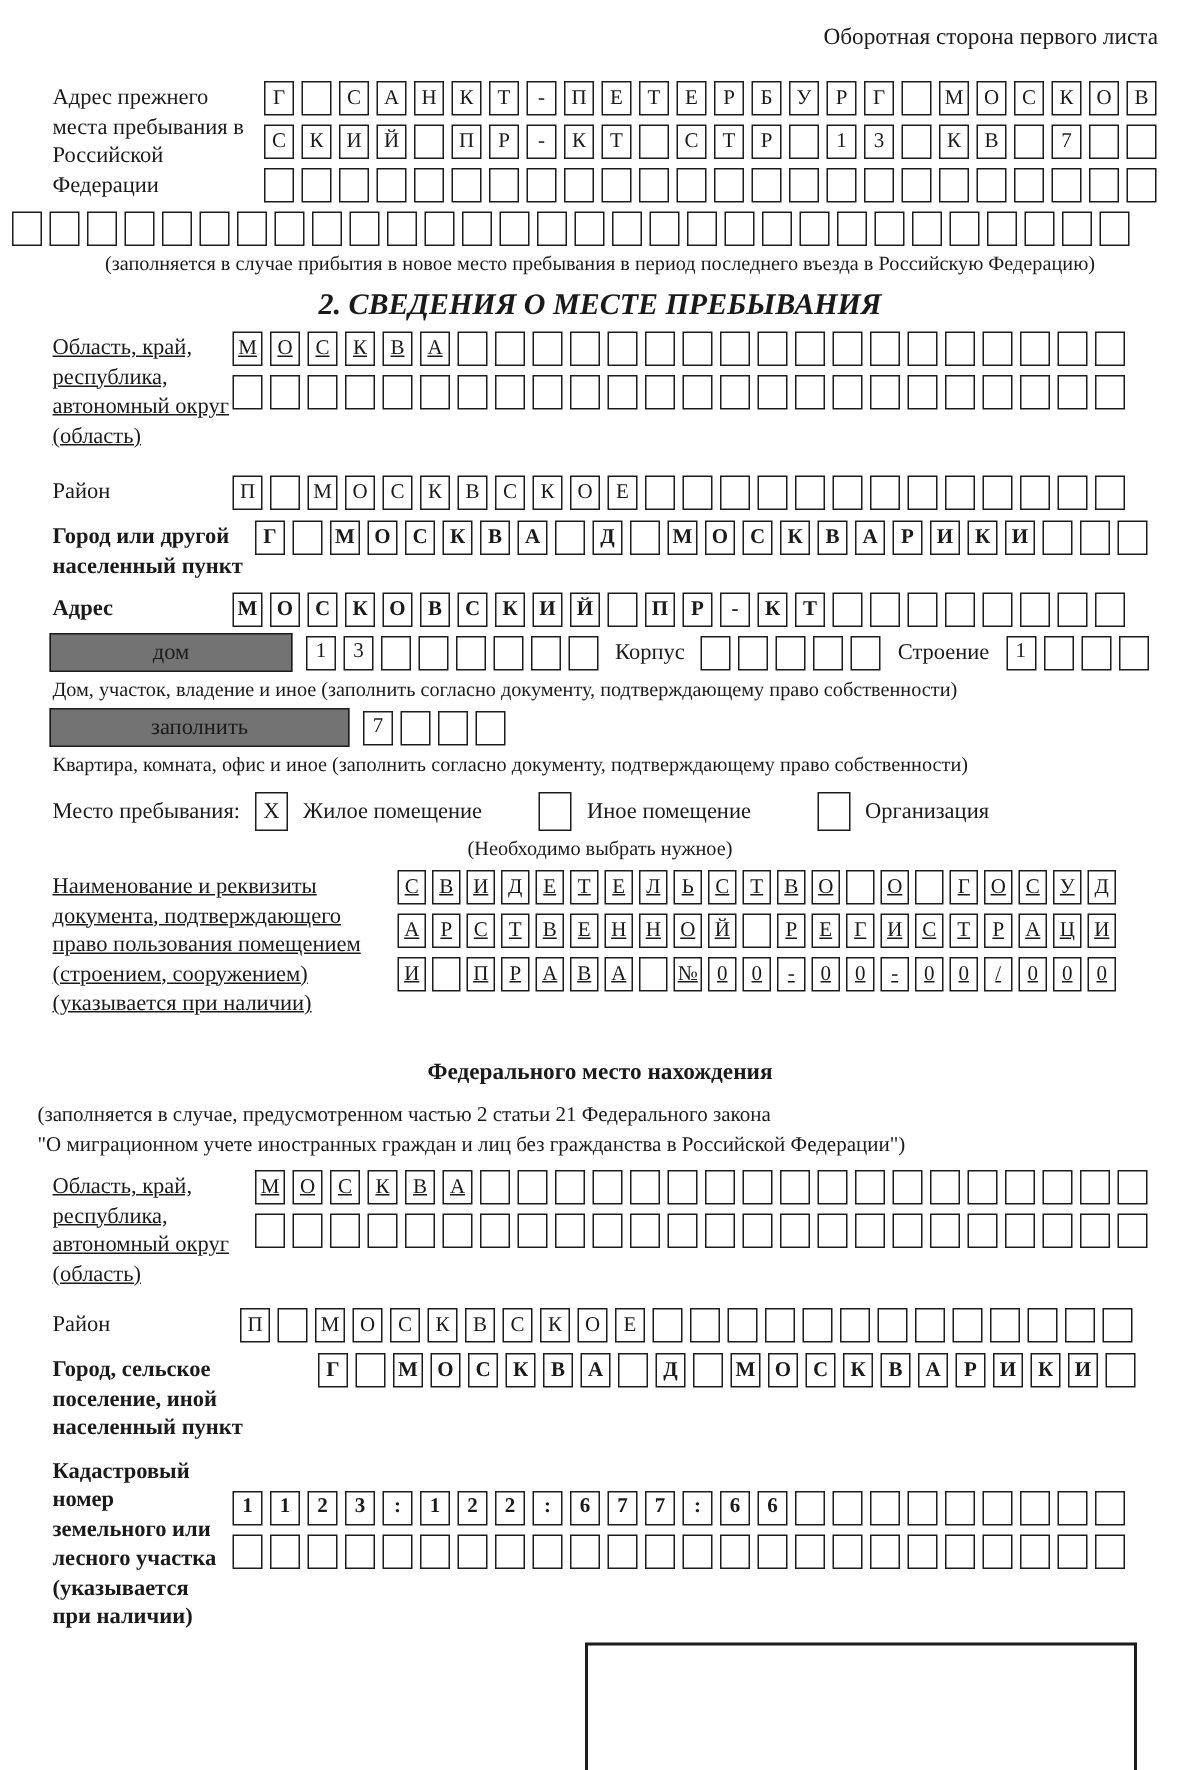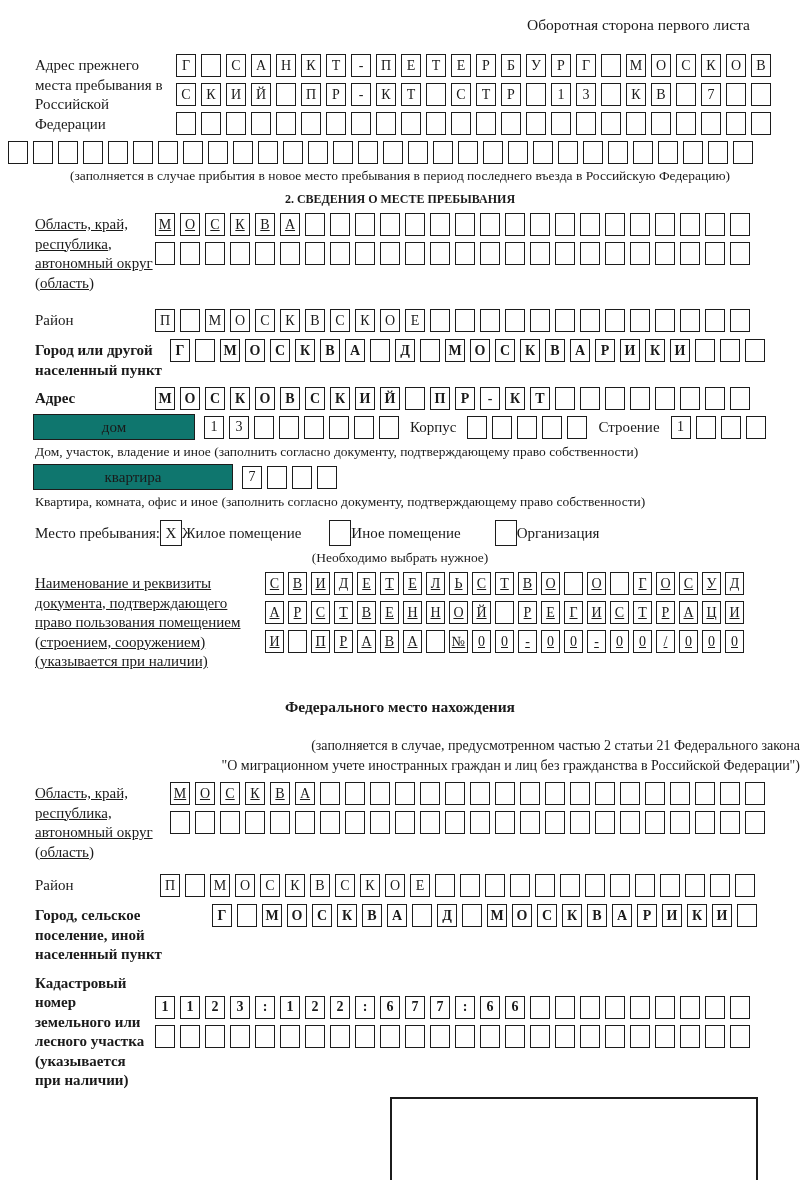--- a/index.html
+++ b/index.html
@@ -9,21 +9,21 @@
     width:800px; height:1180px;
     margin:0 auto;
     background:#ffffff;
     color:#1a1a1a;
     font-family:"Liberation Serif", "DejaVu Serif", serif;
     font-size:15px;
     overflow:hidden;
   }
   .header-note {
     padding-top:16px;
-    padding-right:50px;
+    padding-right:28px;
     text-align:right;
     font-size:15.5px;
   }
   
   .cellrow { display:flex; gap:5px; }
   .cell {
     width:20px; height:23px;
     border:1.6px solid #1c1c1c;
     display:flex; align-items:center; justify-content:center;
     font-size:14px; line-height:1;
@@ -43,39 +43,39 @@
   .w125 { width:125px; }
   .w177 { width:177px; }
   .w230 { width:230px; }
   .mt20 { margin-top:20px; }
   .mt16 { margin-top:16px; }
   .mt12 { margin-top:12px; }
   .mt7  { margin-top:7px;font-weight:bold; }
   .mt6  { margin-top:6px;text-decoration:underline; }
   .fullrow { margin:6px 0 0 8px; }
   .note { text-align:center; font-size:13.5px; margin-top:4px; }
-  .sec-title { text-align:center; font-weight:bold; font-size:12px; margin-top:8px; }
+  .sec-title { text-align:center; font-weight:bold; font-size:20px; margin-top:8px;font-style:italic; }
   .sub-title { text-align:center; font-weight:bold; font-size:15.5px; margin-top:26px; }
-  .sub-note { text-align:right; font-size:14px; margin-top:20px; line-height:1.45; }
+  .sub-note { text-align:left; font-size:14px; margin-top:10px; line-height:1.45;padding-left:25px; }
   .left-note { margin:4px 0 0 35px; font-size:13.5px; }
   
   .labelbox {
     border:1.6px solid #1c1c1c;
     height:26px;
     display:flex; align-items:center; justify-content:center;
     flex-shrink:0;
     font-size:15px;
-    background:#0f766e;
+    background:#737373;
   }
   .houserow { display:flex; align-items:center; margin-left:33px; margin-top:4px; gap:9px; }
   .inline-label { font-size:15px; white-space:nowrap; padding:0 2px; }
   .lb160 { width:162px; }
   .lb200 { width:200px; }
   
-  .stay-row { display:flex; align-items:center; margin:10px 0 0 35px; }
+  .stay-row { display:flex; align-items:center; margin:10px 0 0 35px; gap:10px; }
   .checkbox {
     width:22px; height:26px;
     border:1.6px solid #1c1c1c;
     display:flex; align-items:center; justify-content:center;
     font-size:15px;
     flex-shrink:0;
     background:#fff;
   }
   .gap28 { margin-left:28px; }
   .gap34 { margin-left:34px; }
@@ -386,21 +386,21 @@
     <div class="cellrow">
         <div class="cell">1</div>
         <div class="cell"></div>
         <div class="cell"></div>
         <div class="cell"></div>
       </div>
   </div>
   <div class="left-note">Дом, участок, владение и иное (заполнить согласно документу, подтверждающему право собственности)</div>
 
   <div class="houserow">
-    <div class="labelbox lb200">квартира</div>
+    <div class="labelbox lb200">заполнить</div>
     <div class="cellrow">
         <div class="cell">7</div>
         <div class="cell"></div>
         <div class="cell"></div>
         <div class="cell"></div>
       </div>
   </div>
   <div class="left-note">Квартира, комната, офис и иное (заполнить согласно документу, подтверждающему право собственности)</div>
 
   <div class="stay-row">

